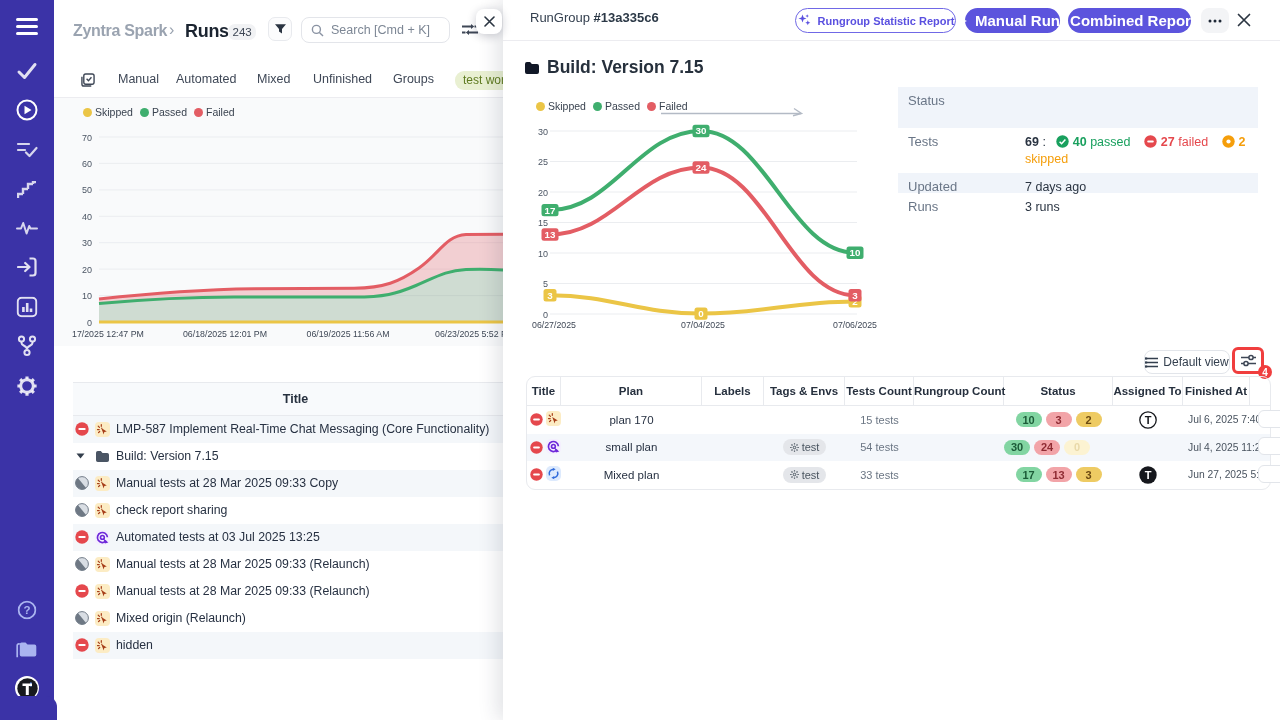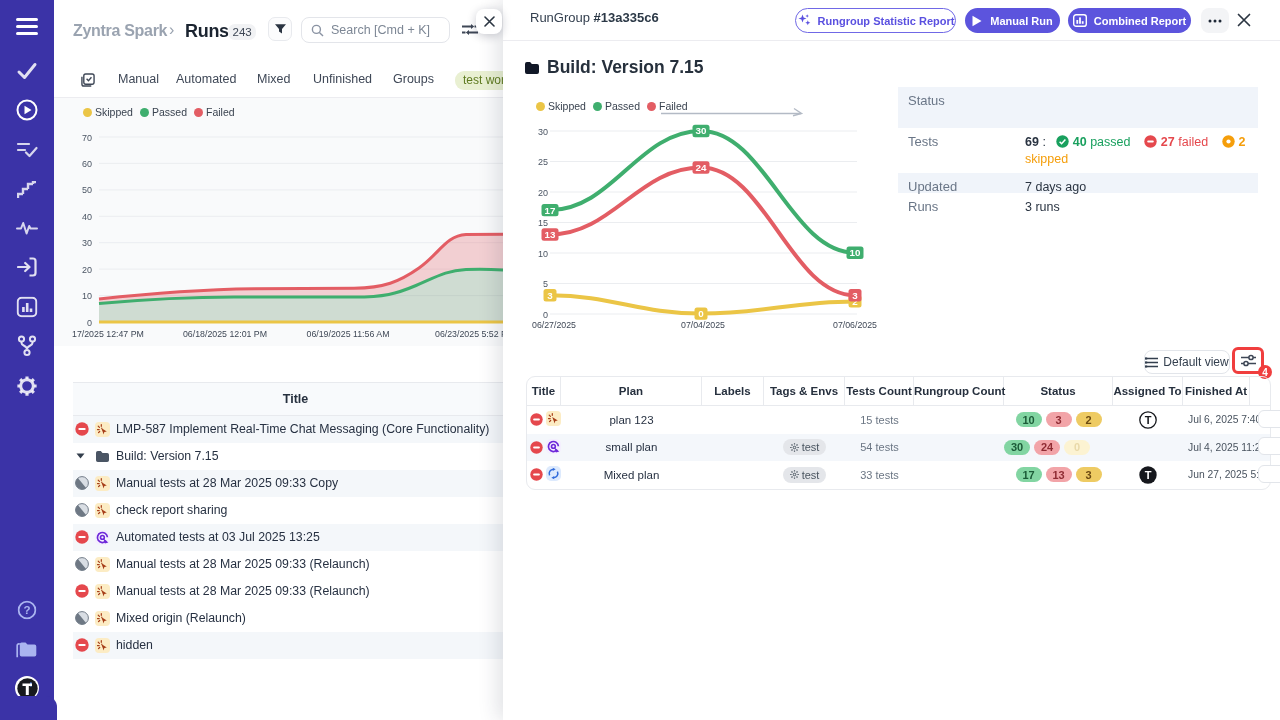--- a/index.html
+++ b/index.html
@@ -31,21 +31,21 @@
 #maintable { position:absolute; left:73px; top:382px; width:600px; height:338px; background:#fff; }
 .mth { height:33.5px; background:#f8fafc; border-top:1px solid #e8eaee; border-bottom:1px solid #e8eaee; display:flex; align-items:center; justify-content:center; font-size:12.5px; font-weight:700; color:#26303e; }
 .mrow { height:27px; display:flex; align-items:center; font-size:12.3px; color:#273142; white-space:nowrap; }
 .mrow.alt { background:#f4f7fa; }
 .mrow .ric { margin-right:6px; flex:none; display:flex; align-items:center; justify-content:center;}
 
 #panel { position:absolute; left:503px; top:0; width:777px; height:720px; background:#fff; box-shadow:-6px 0 18px rgba(30,35,60,0.13); z-index:10; }
 #phead { position:absolute; left:0; top:0; width:777px; height:41px; border-bottom:1px solid #ececf0; }
 #ptitle { position:absolute; left:27px; top:10px; font-size:13px; color:#333f4e; }
 #ptitle b { color:#2c3947; }
-.pbtn { position:absolute; top:8px; height:25px; border-radius:12.5px; display:flex; align-items:center; justify-content:center; font-size:11px; font-weight:700; white-space:nowrap; }
+.pbtn { position:absolute; top:8px; height:25px; border-radius:12.5px; display:flex; align-items:center; justify-content:center; font-size:15px; font-weight:700; white-space:nowrap; }
 #btn-stat { left:292px; width:161px; font-size:11px; border:1.5px solid #7068e6; color:#5a50e0; background:#fff; }
 #btn-run { left:462px; width:95px; background:#5c54dd; color:#fff; }
 #btn-comb { left:565px; width:123px; background:#5c54dd; color:#fff; }
 #btn-dots { left:698px; width:28px; height:25px; top:8px; background:#f3f4f6; border-radius:8px; display:flex; align-items:center; justify-content:center;}
 #btn-x { left:734px; top:13px; position:absolute; }
 #buildtitle { position:absolute; left:21px; top:57px; display:flex; align-items:center; }
 #buildtitle .txt { font-size:17.5px; font-weight:700; color:#26303c; margin-left:7px; }
 #plegend { position:absolute; left:33px; top:100px; display:flex; align-items:center; font-size:10.5px; color:#3a4350; }
 #plegend .dot { width:9px; height:9px; border-radius:50%; margin-right:3px; }
 
@@ -462,21 +462,21 @@
               <rect x="3.1" y="5.5" width="6.8" height="2" rx="1" fill="#fff"></rect>
             </svg>
             <span style="margin-left:3px"><svg width="15" height="15" viewBox="0 0 15 15">
                 <rect width="15" height="15" rx="4" fill="#fcecc4"></rect>
                 <g stroke="#a63d17" stroke-width="1.2" stroke-linecap="round">
                   <path d="M6.3 2.6v1.7M3.2 4.2l1.2 1.2M2.5 7.6h1.7M3.5 10.7l1.2-1.2"></path>
                 </g>
                 <path d="M6.2 6.1l5.6 3.4-2.5 .6-.6 2.5z" fill="#a63d17"></path>
               </svg></span>
           </div>
-      <div style="width:141px;text-align:center">plan 123</div>
+      <div style="width:141px;text-align:center">plan 170</div>
           <div style="width:62px"></div>
           <div style="width:81px"></div>
       <div style="width:69px;text-align:center;color:#6b7684;font-size:11px">15 tests</div>
           <div style="width:90px"></div>
       <div style="width:109px;text-align:center"><span class="pill" style="background:#82d5a2;color:#1c5b38">10</span><span class="pill" style="background:#f2a4a8;color:#8f2b33;margin-left:4px">3</span><span class="pill" style="background:#eecb63;color:#6b4a12;margin-left:4px">2</span></div>
       <div style="width:70px;text-align:center"><svg width="18" height="18" viewBox="0 0 18 18" style="vertical-align:middle">
               <circle cx="9" cy="9" r="8.2" fill="#fff" stroke="#16181d" stroke-width="1.3"></circle>
               <text x="9" y="13" font-size="11" font-weight="bold" fill="#16181d" text-anchor="middle">T</text>
             </svg></div>
       <div style="width:67px;white-space:nowrap;font-size:10.3px;color:#49535f;padding-left:5px">Jul 6, 2025 7:40</div>

